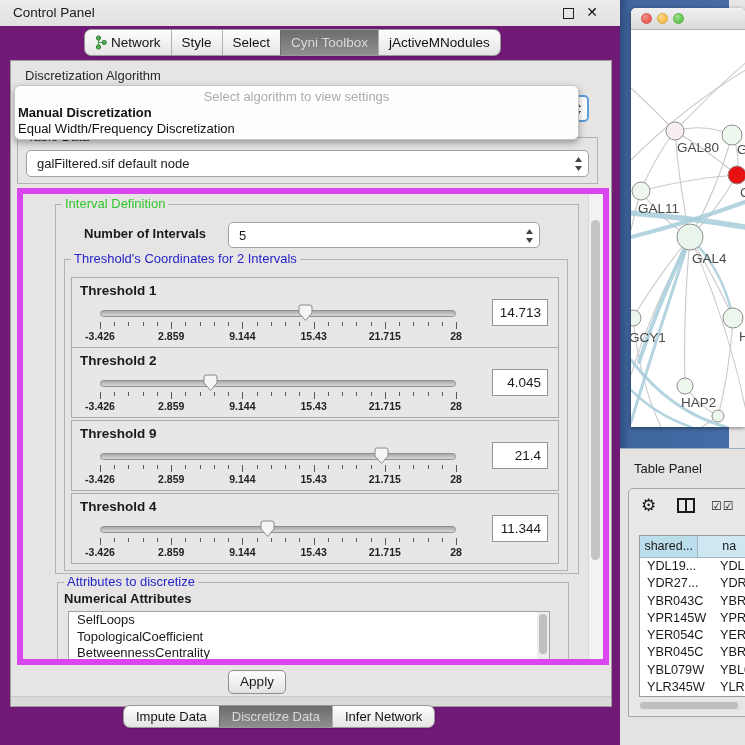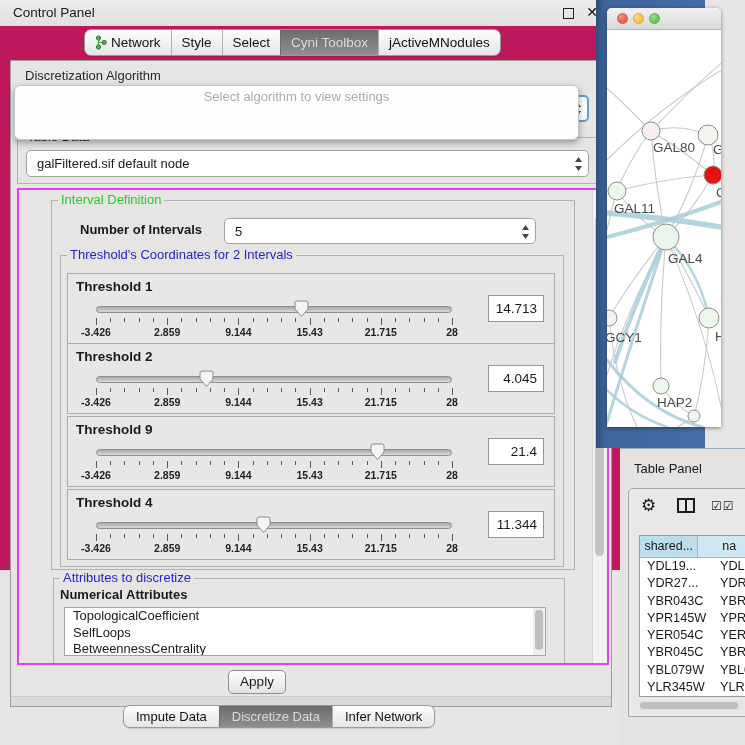--- a/index.html
+++ b/index.html
@@ -1,20 +1,20 @@
 <!DOCTYPE html>
 <html><head>
 <meta charset="utf-8">
 <style>
   html,body{margin:0;padding:0;}
   body{width:745px;height:745px;overflow:hidden;background:#E8E6E4;
        font-family:"Liberation Sans","DejaVu Sans",sans-serif;font-size:13px;color:#1A1A1A;}
   #root{position:relative;width:745px;height:745px;}
   
-  .control-panel{position:absolute;left:0;top:0;width:620px;height:570px;background:#be185d;}
+  .control-panel{position:absolute;left:0;top:0;width:620px;height:745px;background:#701a75;}
   .cp-titlebar{position:absolute;left:0;top:0;width:620px;height:26px;
       background:linear-gradient(#EEECEA,#E3E1DF);}
   .cp-title{position:absolute;left:13px;top:5px;font-size:13.5px;color:#1A1A1A;}
   .float-ic{position:absolute;right:46px;top:8px;width:9px;height:9px;border:1.5px solid #222;}
   .close-ic{position:absolute;right:22px;top:4px;font-size:14px;font-weight:bold;color:#111;}
   .segctl{display:flex;border:1px solid #989898;border-radius:7px;overflow:hidden;
       background:linear-gradient(#FDFDFD,#E5E5E5);box-shadow:0 1px 1px rgba(0,0,0,.12);}
   .segctl .seg{padding:0 10px;display:flex;align-items:center;gap:4px;font-size:13.5px;
       color:#111;border-left:1px solid #B0B0B0;cursor:default;white-space:nowrap;}
   .segctl .seg:first-child{border-left:none;}
@@ -35,21 +35,21 @@
   .popup .ph{text-align:center;color:#ABABAB;padding-top:3px;height:16px;}
   .popup .item{padding-left:3px;line-height:16px;color:#111;}
   .popup .item.b{font-weight:bold;}
   .group{position:absolute;border:1px solid #B2B2B2;box-sizing:border-box;}
   .group>.legend{position:absolute;top:-9px;left:6px;background:#E7E5E3;padding:0 3px;font-size:13px;}
   .legend.green{color:#2FC62F;}
   .legend.blue{color:#2424CD;}
   .tabledata-group{left:6px;top:76px;width:581px;height:47px;}
   .tabledata-combo{left:8px;top:12px;width:563px;height:27px;}
   .scrollarea{position:absolute;left:6px;top:127px;width:592px;height:477px;
-      border:2px solid #d946ef;background:#E7E5E3;overflow:hidden;box-sizing:border-box;}
+      border:6px solid #d946ef;background:#E7E5E3;overflow:hidden;box-sizing:border-box;}
   .vscroll{position:absolute;right:0;top:0;width:14px;height:100%;background:#F2F2F2;
       border-left:1px solid #D6D6D6;}
   .vscroll .thumb{position:absolute;left:2px;width:9px;border-radius:5px;background:#C3C3C3;}
   .interval-group{left:32px;top:10px;width:524px;height:370px;}
   .noi-label{position:absolute;left:28px;top:21px;font-weight:bold;}
   .noi-combo{left:172px;top:17px;width:312px;height:26px;}
   .thr-group{position:absolute;left:8px;top:54px;width:502px;height:310px;border:1px solid #B2B2B2;}
   .thr-group>.legend{position:absolute;top:-9px;left:6px;background:#E7E5E3;padding:0 3px;color:#2424CD;}
   .thr-panel{position:absolute;left:6px;width:488px;height:71px;border:1px solid #ABABAB;
       background:#E9E7E5;box-sizing:border-box;}
@@ -72,21 +72,21 @@
       border:1px solid #A4A4A4;overflow:hidden;}
   .attr-list .row{padding-left:8px;line-height:16.5px;white-space:nowrap;}
   .attr-list .lvs{position:absolute;right:0;top:0;width:12px;height:100%;background:#EDEDED;}
   .attr-list .lvs .thumb{position:absolute;left:2px;top:2px;width:8px;height:40px;border-radius:4px;background:#BFBFBF;}
   .apply-btn{position:absolute;left:217px;top:609px;width:58px;height:24px;
       background:linear-gradient(#FEFEFE,#E2E2E2);border:1px solid #8E8E8E;border-radius:5px;
       text-align:center;line-height:22px;font-size:13.5px;box-sizing:border-box;}
   .cp-main .bstrip{position:absolute;left:0;bottom:0;width:100%;height:9px;background:#DCDAD8;
       border-top:1px solid #CACAC8;}
   
-  .net-window{position:absolute;left:596px;top:0;width:109px;height:448px;
+  .net-window{position:absolute;left:620px;top:0;width:109px;height:448px;
       background:linear-gradient(90deg,#2E4E7E,#40669E 9%,#456CA5);}
   .nw-inner{position:absolute;left:11px;top:8px;width:114px;height:419px;background:#fff;
       border-radius:5px 5px 0 0;overflow:hidden;box-shadow:0 1px 4px rgba(0,0,0,.45);}
   .nw-titlebar{position:absolute;left:0;top:0;width:100%;height:21px;
       background:linear-gradient(#F0F0F0,#D9D9D9);border-bottom:1px solid #B6B6B6;}
   .tl{position:absolute;top:5px;width:11px;height:11px;border-radius:50%;box-sizing:border-box;}
   .tl.r{left:10px;background:radial-gradient(circle at 35% 30%,#F7948B,#EC6156 60%);border:1px solid #D3574E;}
   .tl.y{left:26px;background:radial-gradient(circle at 35% 30%,#FBDA92,#F5BE4F 60%);border:1px solid #D8A43E;}
   .tl.g{left:42px;background:radial-gradient(circle at 35% 30%,#A5E08F,#69C854 60%);border:1px solid #58AD45;}
   .nw-canvas{position:absolute;left:0;top:22px;width:114px;height:397px;background:#fff;}
@@ -154,20 +154,24 @@
       <div class="combo algo-combo">
         <span class="arrows">
           <svg width="9" height="16" viewBox="0 0 9 16">
               <path d="M4.5 1 L8 6 H1 Z M4.5 15 L1 10 H8 Z" fill="#444"></path>
             </svg>
         </span>
       </div>
 
       <div class="popup">
         <div class="ph">Select algorithm to view settings</div>
+        <div id="dd-items">
+            <div class="item b">Manual Discretization</div>
+            <div class="item">Equal Width/Frequency Discretization</div>
+          </div>
       </div>
 
       <div class="group tabledata-group">
         <span class="legend">Table Data</span>
         <div class="combo tabledata-combo">
           <span>galFiltered.sif default node</span>
           <span class="arrows">
             <svg width="9" height="16" viewBox="0 0 9 16">
                 <path d="M4.5 1 L8 6 H1 Z M4.5 15 L1 10 H8 Z" fill="#444"></path>
               </svg>
@@ -368,22 +372,22 @@
                 </div>
               </div>
           </div>
         </div>
 
         <div class="group attr-group">
           <span class="legend blue">Attributes to discretize</span>
           <span class="attr-sub">Numerical Attributes</span>
           <div class="attr-list">
             <div id="attr-items">
+                <div class="row">SelfLoops</div>
                 <div class="row">TopologicalCoefficient</div>
-                <div class="row">SelfLoops</div>
                 <div class="row">BetweennessCentrality</div>
               </div>
             <div class="lvs">
                 <div class="thumb"></div>
               </div>
           </div>
         </div>
 
         <div class="vscroll">
           <div class="thumb" style="top:26px;height:340px;"></div>

